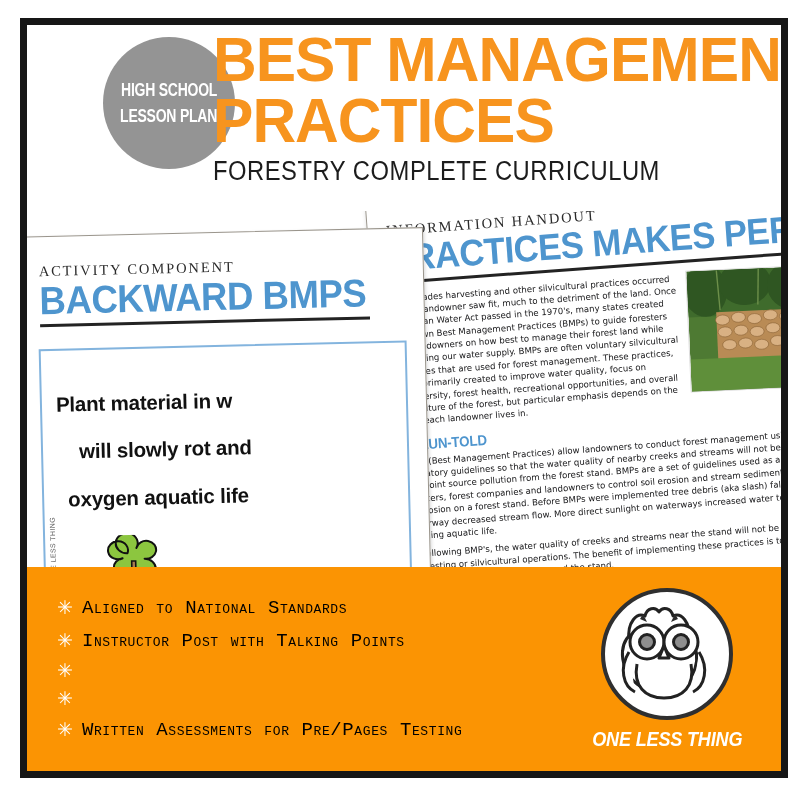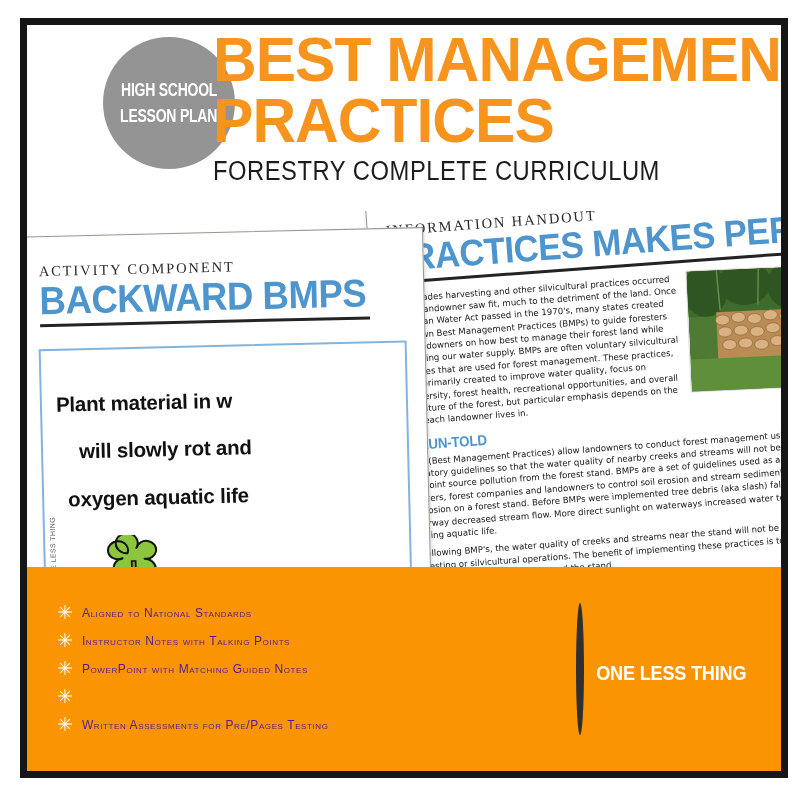--- a/index.html
+++ b/index.html
@@ -237,35 +237,36 @@
     color: #ffffff;
   }
   .star {
     font-size: 19px;
     line-height: 1;
     color: #ffffff;
     flex: 0 0 auto;
     margin-top: -2px;
   }
   .feature-text {
-    font-size: 12px;
-    color: #4c1d95;
+    font-size: 19px;
+    color: #000000;
     font-variant: small-caps;
     letter-spacing: 0.6px;
     white-space: nowrap;
-    font-family: Liberation Sans, sans-serif;
+    font-family: Liberation Mono, monospace;
   }
   .brand {
     flex: 0 0 auto;
     width: 196px;
     display: flex;
-    flex-direction: row;
+    flex-direction: column;
     align-items: center;
     justify-content: center;
     padding-right: 32px;
+    font-style: italic;
   }
   .owl-circle {
     width: 132px; height: 132px;
     border-radius: 50%;
     background: #ffffff;
     border: 4px solid #2f2f2f;
     display: flex;
     align-items: center;
     justify-content: center;
     overflow: hidden;
@@ -403,25 +404,24 @@
 
     <div class="feature-bar">
 
       <div class="features">
         <div class="feature-row">
           <span class="star">✳</span>
           <span class="feature-text">Aligned to National Standards</span>
         </div>
         <div class="feature-row">
           <span class="star">✳</span>
-          <span class="feature-text">Instructor Notes with Talking Points</span>
+          <span class="feature-text">Instructor Post with Talking Points</span>
         </div>
         <div class="feature-row">
           <span class="star">✳</span>
-          <span class="feature-text">PowerPoint with Matching Guided Notes</span>
         </div>
         <div class="feature-row">
           <span class="star">✳</span>
         </div>
         <div class="feature-row">
           <span class="star">✳</span>
           <span class="feature-text">Written Assessments for Pre/Pages Testing</span>
         </div>
       </div>
 

